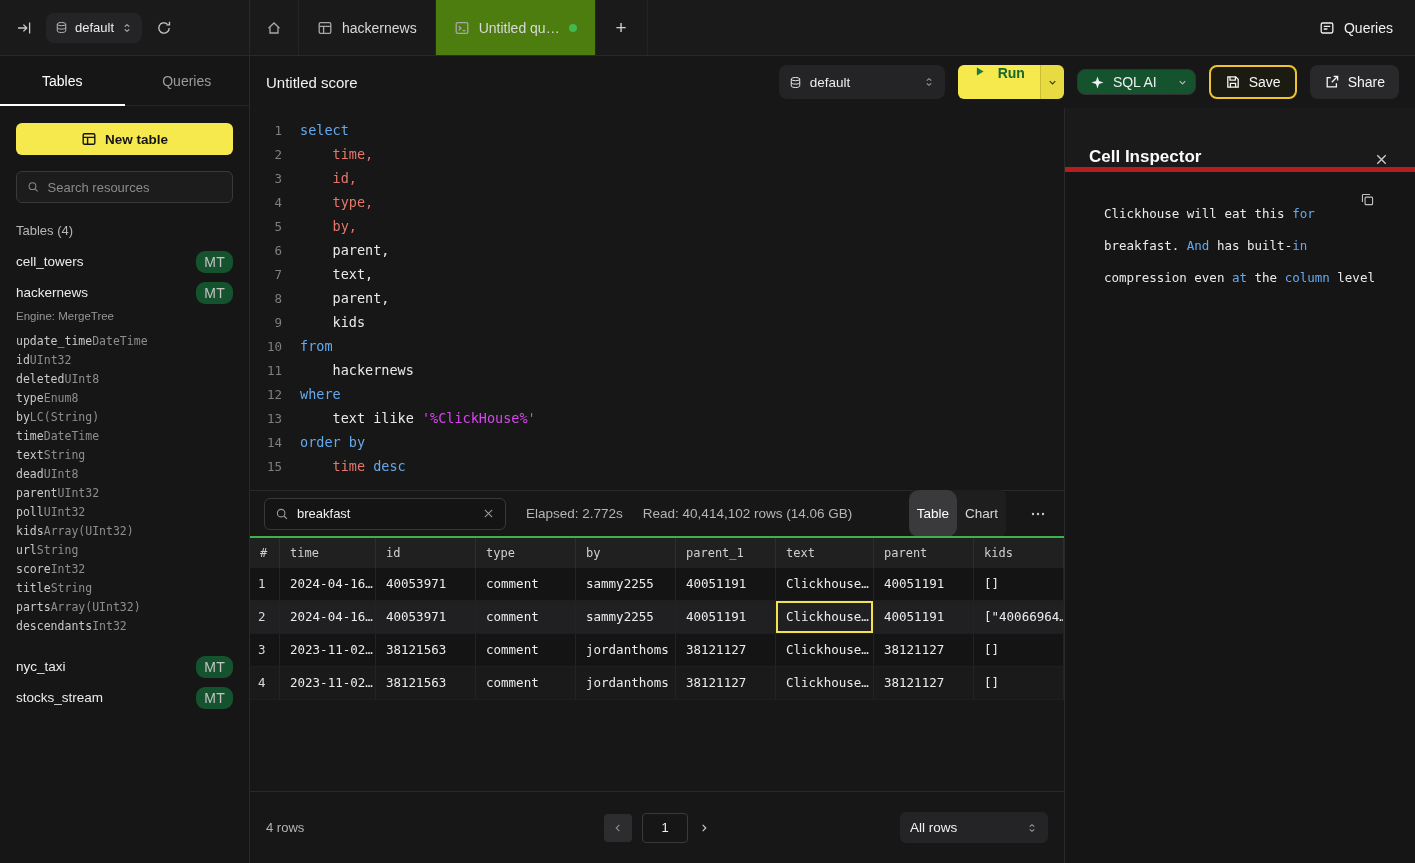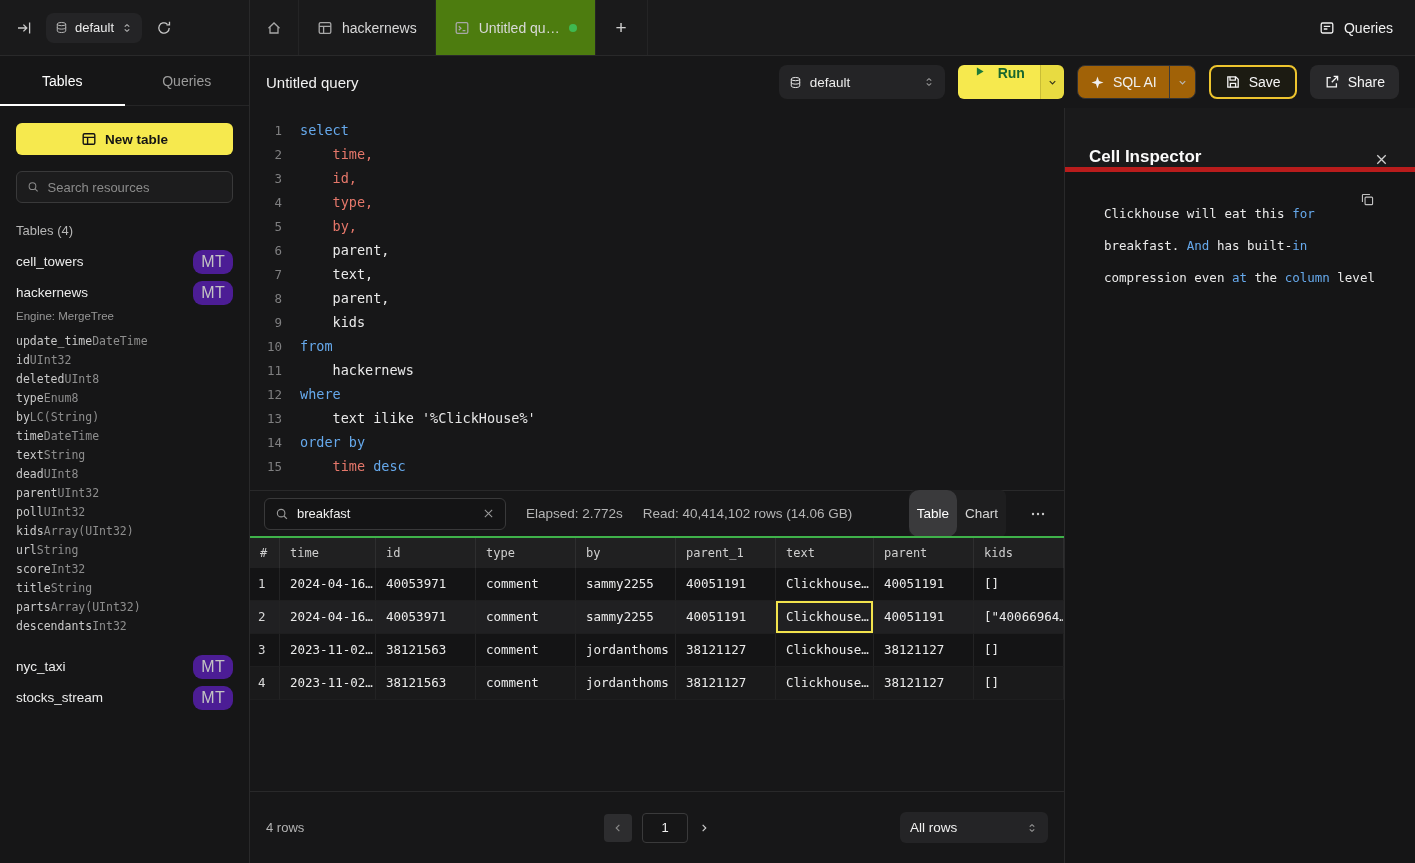--- a/index.html
+++ b/index.html
@@ -30,52 +30,52 @@
   .sb-tab.active{color:#fff}
   .sb-tab.active::after{content:"";position:absolute;left:0;right:0;bottom:-1px;height:2px;background:#fff}
   .new-table-btn{margin:17px 16px 0;height:32px;background:#f6e94e;border:none;border-radius:6px;display:flex;align-items:center;justify-content:center;gap:8px;color:#141414;font-size:13.5px;font-weight:600;cursor:pointer;flex:none}
   .sb-search{margin:16px 16px 0;height:32px;background:#1c1c1d;border:1px solid #39393a;border-radius:6px;display:flex;align-items:center;gap:8px;padding:0 10px;flex:none;color:#8b8b8b}
   .sb-search input{background:none;border:none;outline:none;color:#e6e6e6;font-size:13px;width:100%}
   .sb-search input::placeholder{color:#8b8b8b}
   .sb-section{padding:20px 16px 8px;color:#b7b7b7;font-size:13px;flex:none}
   .sb-list{overflow:hidden;flex:1}
   .sb-table{height:31px;display:flex;align-items:center;justify-content:space-between;padding:0 16px;cursor:pointer;width:100%;background:none;border:none}
   .sb-table-name{font-size:13.5px;color:#ececec}
-  .badge{background:#4c1d95;color:#c3c3c3;font-size:16px;padding:3px 8px;border-radius:9px;letter-spacing:.3px}
+  .badge{background:#14532d;color:#c3c3c3;font-size:14px;padding:3px 8px;border-radius:9px;letter-spacing:.3px}
   .sb-engine{padding:2px 16px 9px;font-size:11.5px;color:#969696}
   .sb-cols{padding-bottom:16px}
   .sb-col{height:19px;display:flex;align-items:center;justify-content:flex-start;padding:0 16px;font-family:"DejaVu Sans Mono",monospace;font-size:11.5px}
   .sb-col-name{color:#c9c9c9}
   .sb-col-type{color:#8e8e8e}
 
   
   .query-header{position:absolute;top:56px;left:250px;right:0;height:52px;background:#171718;display:flex;align-items:center;padding:0 16px}
   .qh-title{font-size:15px;color:#f2f2f2}
   .qh-controls{margin-left:auto;display:flex;align-items:center;gap:13px}
   .qh-db{width:166px;height:34px;background:#242426;border-radius:8px;display:flex;align-items:center;gap:8px;padding:0 10px;font-size:13.5px;color:#ececec;border:none;cursor:pointer}
   .qh-db .grow{flex:1;text-align:left}
   .run-group{display:flex;height:34px}
   .run-main{background:#f6e94e;border:none;border-radius:6px 0 0 6px;display:flex;align-items:flex-start;gap:12px;padding:0 15px;color:#17672f;font-size:14px;font-weight:700;cursor:pointer}
   .run-main svg{color:#1d7a38}
   .run-caret{width:24px;background:#e8db41;border:none;border-left:1px solid #c9bd35;border-radius:0 6px 6px 0;display:flex;align-items:center;justify-content:center;color:#33331a;cursor:pointer}
-  .sqlai-group{display:flex;height:34px;background:#a16207;border-radius:8px;border:1px solid #323234;overflow:hidden}
+  .sqlai-group{display:flex;height:26px;background:#14532d;border-radius:8px;border:1px solid #323234;overflow:hidden}
   .sqlai-main{display:flex;align-items:center;gap:8px;padding:0 12px;background:none;border:none;color:#f0f0f0;font-size:14px;cursor:pointer}
   .sqlai-caret{width:26px;border:none;border-left:1px solid #3a3a3c;background:none;color:#b9b9b9;display:flex;align-items:center;justify-content:center;cursor:pointer}
   .save-btn{height:34px;border:2px solid #eec52e;background:#1c1b12;border-radius:8px;display:flex;align-items:center;gap:8px;padding:0 14px;color:#f5f5f5;font-size:14px;cursor:pointer}
   .share-btn{height:34px;border:none;background:#29292b;border-radius:8px;display:flex;align-items:center;gap:8px;padding:0 14px;color:#f5f5f5;font-size:14px;cursor:pointer}
 
   
   .main{position:absolute;top:108px;left:250px;width:815px;bottom:0;background:#171718;display:flex;flex-direction:column;border-right:1px solid #29292a}
   .editor{height:382px;padding:10px 0 0 10px;overflow:hidden;flex:none}
   .ed-line{display:flex;height:24px;align-items:center}
   .ed-ln{width:22px;text-align:right;color:#7f7f80;font-family:"DejaVu Sans Mono",monospace;font-size:12.5px;flex:none}
   .ed-code{margin-left:18px;font-family:"DejaVu Sans Mono",monospace;font-size:13.5px;white-space:pre;color:#eaeaea}
   .tok-kw{color:#66a9ec}
   .tok-field{color:#e5776a}
-  .tok-str{color:#e5e5e5}
+  .tok-str{color:#d946ef}
   .tok-plain{color:#eaeaea}
 
   .results-toolbar{height:46px;border-top:1px solid #29292a;display:flex;align-items:center;padding:0 14px;flex:none;gap:20px}
   .rt-search{width:242px;height:32px;background:#141415;border:1px solid #39393a;border-radius:6px;display:flex;align-items:center;gap:8px;padding:0 10px;color:#9a9a9a}
   .rt-search input{background:none;border:none;outline:none;color:#f0f0f0;font-size:13px;flex:1;min-width:0}
   .rt-clear{background:none;border:none;color:#9a9a9a;cursor:pointer;display:flex}
   .rt-stat{color:#b5b5b5;font-size:13.5px;white-space:nowrap}
   .view-toggle{margin-left:auto;display:flex;background:#1e1e1f;border-radius:6px}
   .seg{height:47px;padding:0 8px;border:none;background:none;color:#d6d6d6;font-size:13.5px;border-radius:10px;cursor:pointer}
   .seg.active{background:#3a3a3c;color:#fff}
@@ -279,21 +279,21 @@
     <span class="badge">MT</span>
   </button>
       <button class="sb-table">
     <span class="sb-table-name">stocks_stream</span>
     <span class="badge">MT</span>
   </button>
     </div>
 </div>
 
 <div class="query-header">
-  <span class="qh-title">Untitled query</span>
+  <span class="qh-title">Untitled score</span>
   <div class="qh-controls">
     <button class="qh-db">
       <svg viewBox="0 0 16 16" fill="none" stroke="currentColor" stroke-width="1.2" width="13" height="13">
           <ellipse cx="8" cy="3.8" rx="5.2" ry="2"></ellipse>
           <path d="M2.8 3.8v8.4c0 1.1 2.3 2 5.2 2s5.2-.9 5.2-2V3.8"></path>
           <path d="M2.8 8c0 1.1 2.3 2 5.2 2s5.2-.9 5.2-2"></path>
         </svg>
       <span class="grow">default</span>
       <svg class="updown" viewBox="0 0 16 16" fill="none" stroke="currentColor" stroke-width="1.4" width="12" height="12">
           <path d="M5 6.3 8 3.5l3 2.8M5 9.7l3 2.8 3-2.8"></path>

